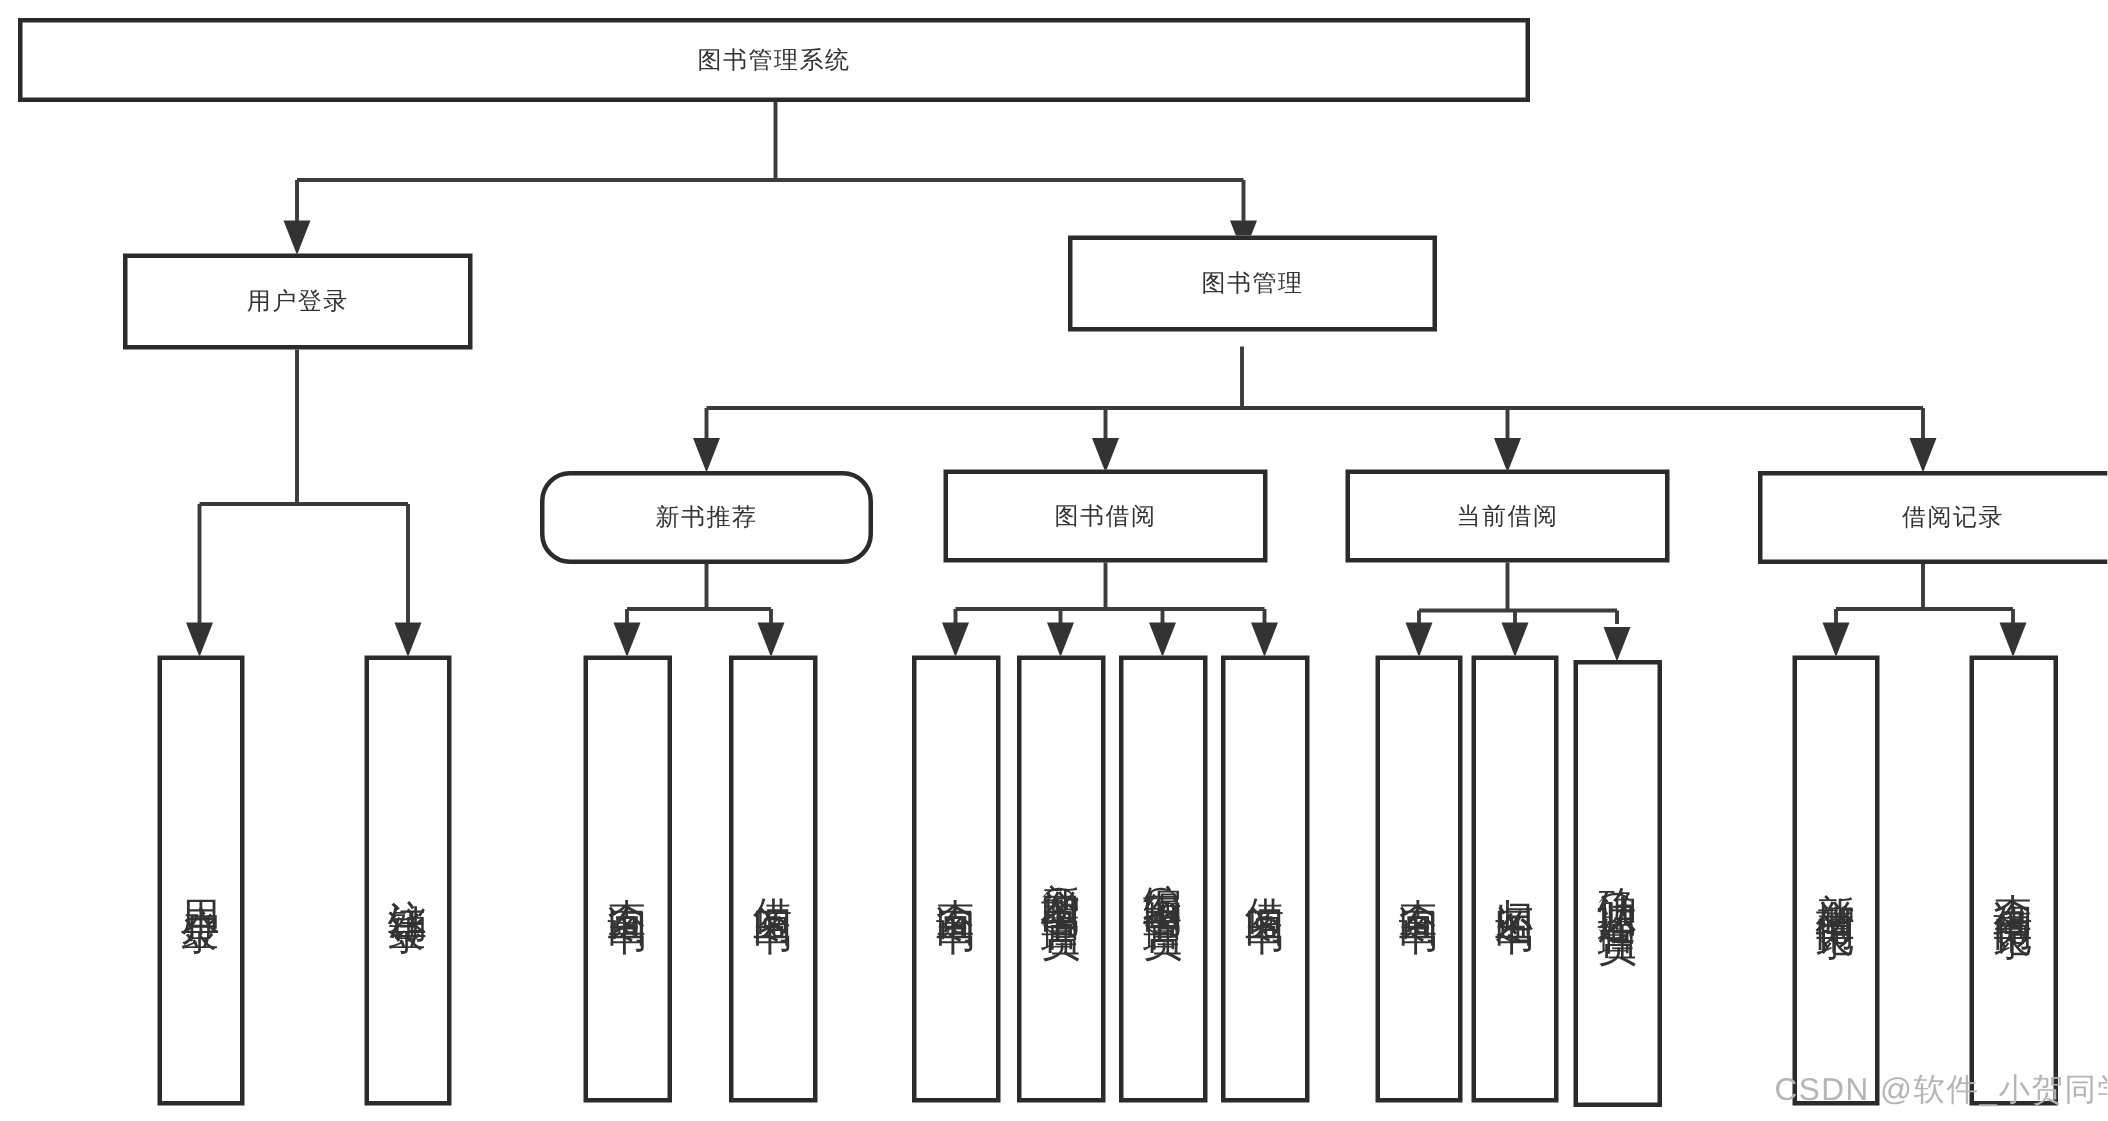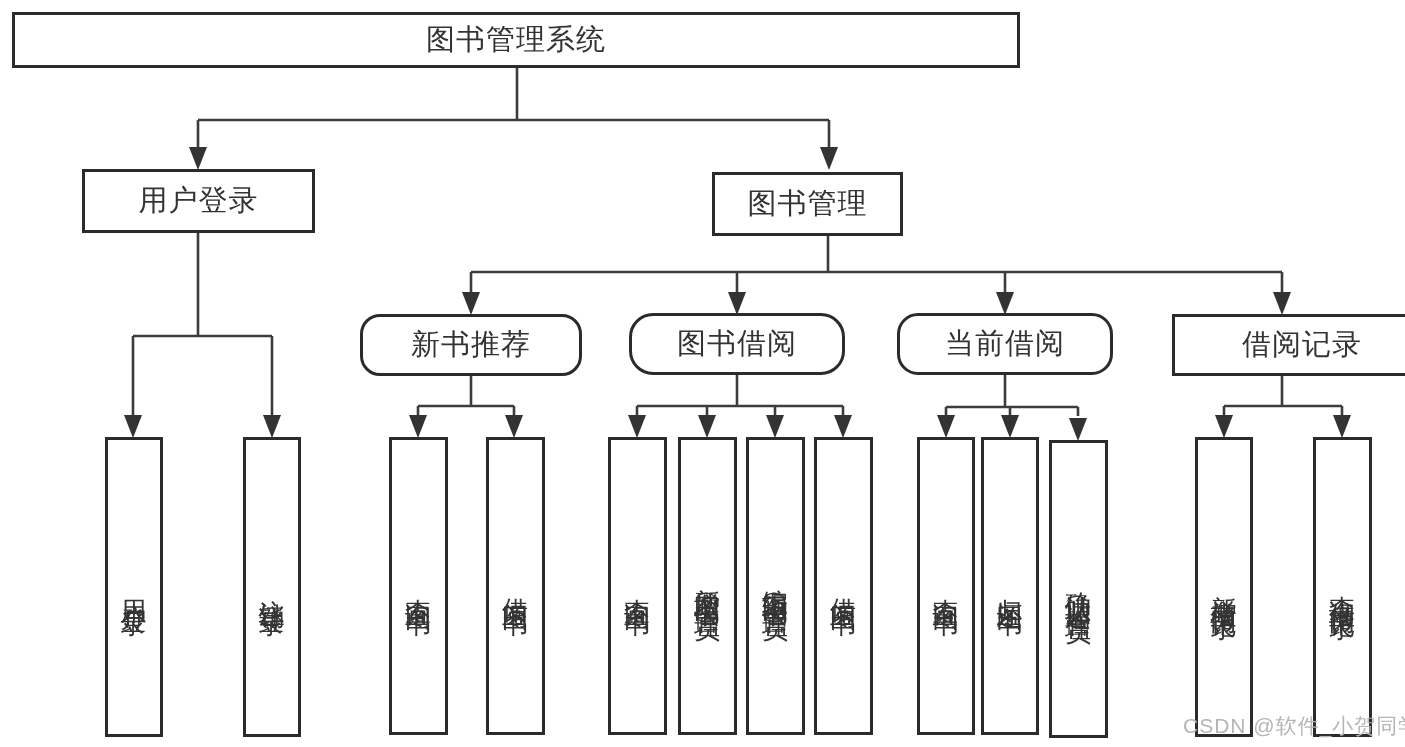--- a/index.html
+++ b/index.html
@@ -17,21 +17,21 @@
     width: 1405px; height: 747px;
   }
   .hbox {
     position: absolute;
     box-sizing: border-box;
     border: 3px solid #2b2b2b;
     background: #ffffff;
     display: flex;
     align-items: center;
     justify-content: center;
-    font-size: 29px;
+    font-size: 16px;
     letter-spacing: 1px;
     color: #333333;
     white-space: nowrap;
   }
   .vbox {
     position: absolute;
     box-sizing: border-box;
     border: 3px solid #2b2b2b;
     background: #ffffff;
     display: flex;
@@ -98,25 +98,25 @@
       <polygon points="1001,415 1019,415 1010,438"></polygon>
       <polygon points="1069,418 1087,418 1078,441"></polygon>
       <polygon points="1215,415 1233,415 1224,438"></polygon>
       <polygon points="1333,415 1351,415 1342,438"></polygon>
     </g>
   </svg>
 
   <div class="hbox" style="left:12px; top:12px; width:1008px; height:56px;">图书管理系统</div>
 
   <div class="hbox" style="left:82px; top:169px; width:233px; height:64px;">用户登录</div>
-  <div class="hbox" style="left:712px; top:172px; width:191px; height:64px;">图书管理</div>
+  <div class="hbox" style="left:712px; top:157px; width:246px; height:64px;">图书管理</div>
 
   <div class="hbox" style="left:360px; top:314px; width:222px; height:62px;border-radius:20px;">新书推荐</div>
-  <div class="hbox" style="left:629px; top:313px; width:216px; height:62px;border-radius:24px;">图书借阅</div>
-  <div class="hbox" style="left:897px; top:313px; width:216px; height:62px;border-radius:21px;">当前借阅</div>
+  <div class="hbox" style="left:629px; top:313px; width:216px; height:62px;">图书借阅</div>
+  <div class="hbox" style="left:897px; top:313px; width:216px; height:62px;">当前借阅</div>
   <div class="hbox" style="left:1172px; top:314px; width:260px; height:62px;">借阅记录</div>
 
   <div class="vbox" style="left:105px; top:437px; width:58px; height:300px;">
     <span class="vtext">用户登录</span>
   </div>
   <div class="vbox" style="left:243px; top:437px; width:58px; height:300px;">
     <span class="vtext">注销登录</span>
   </div>
 
   <div class="vbox" style="left:389px; top:437px; width:59px; height:298px;">

